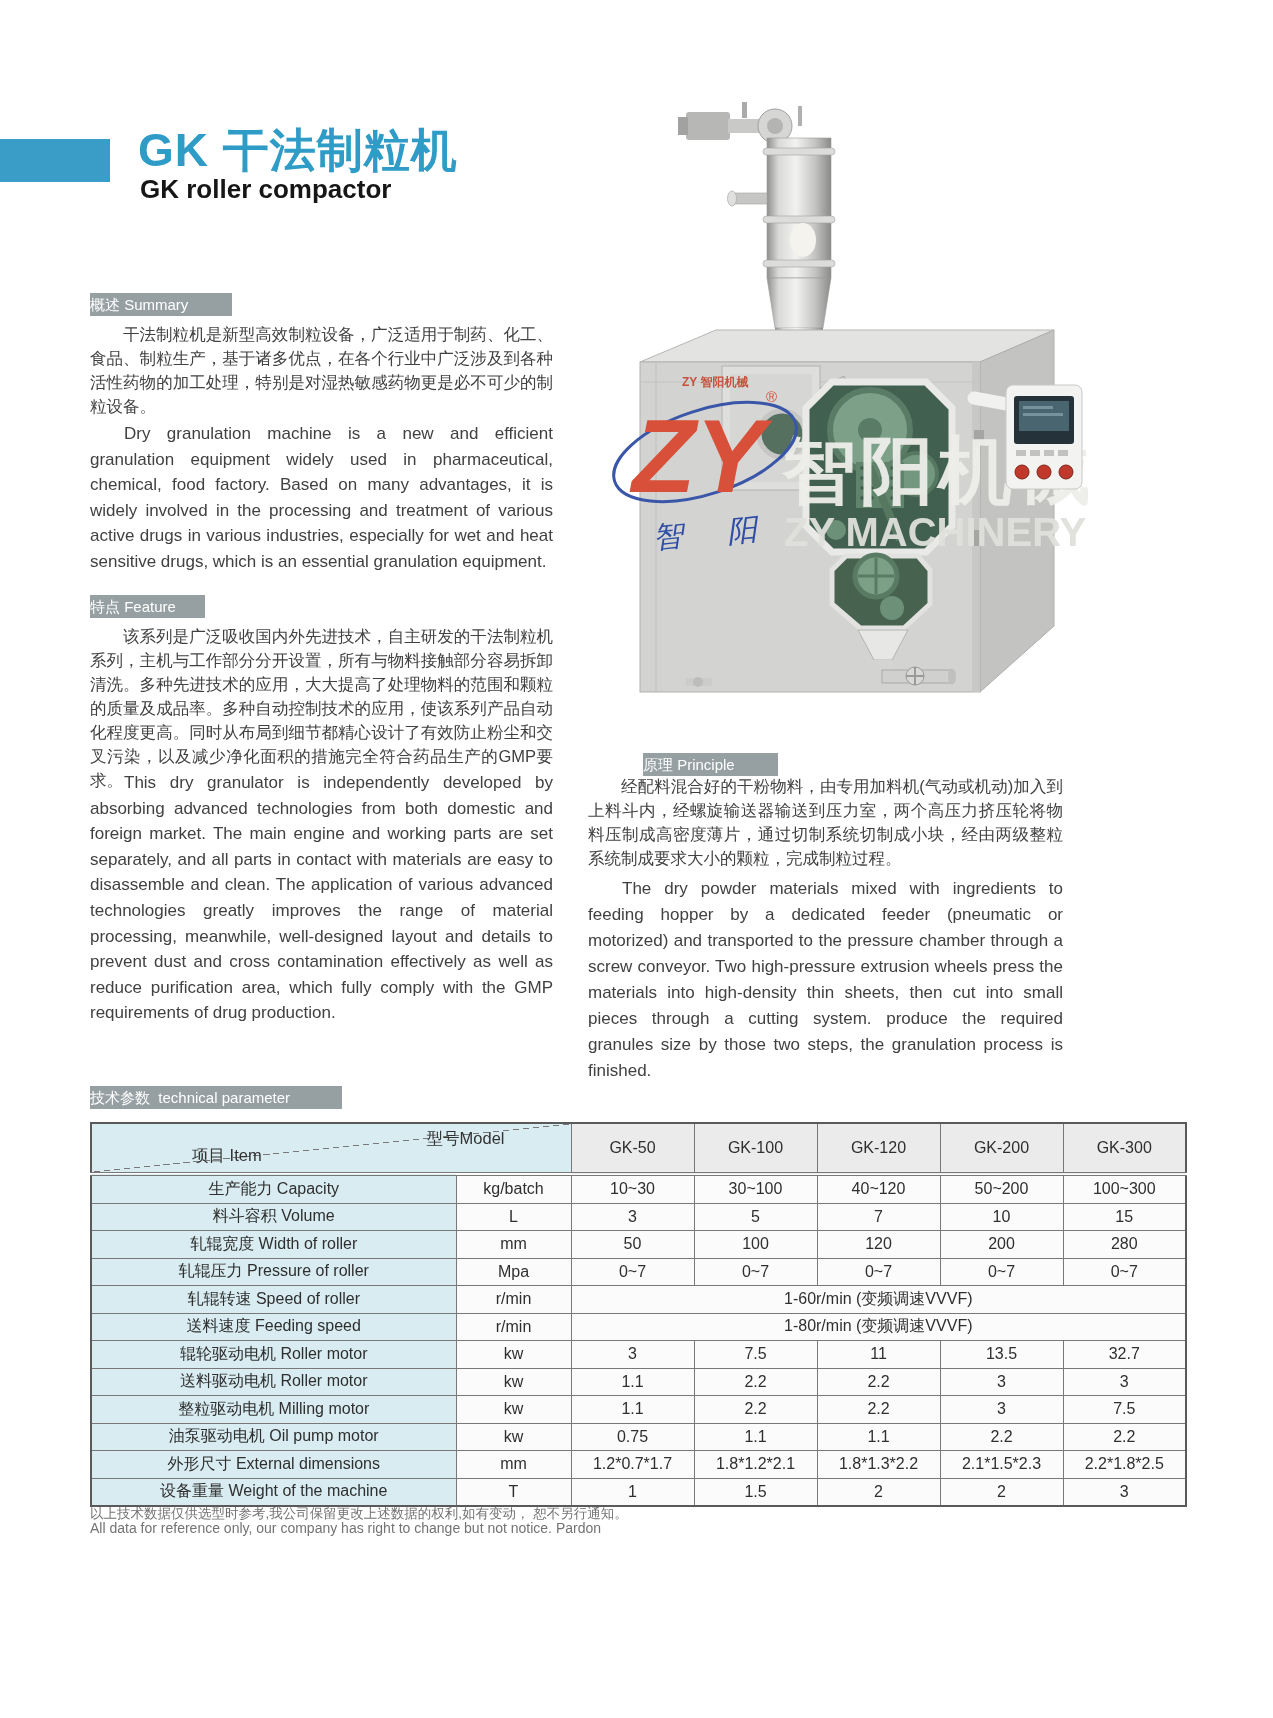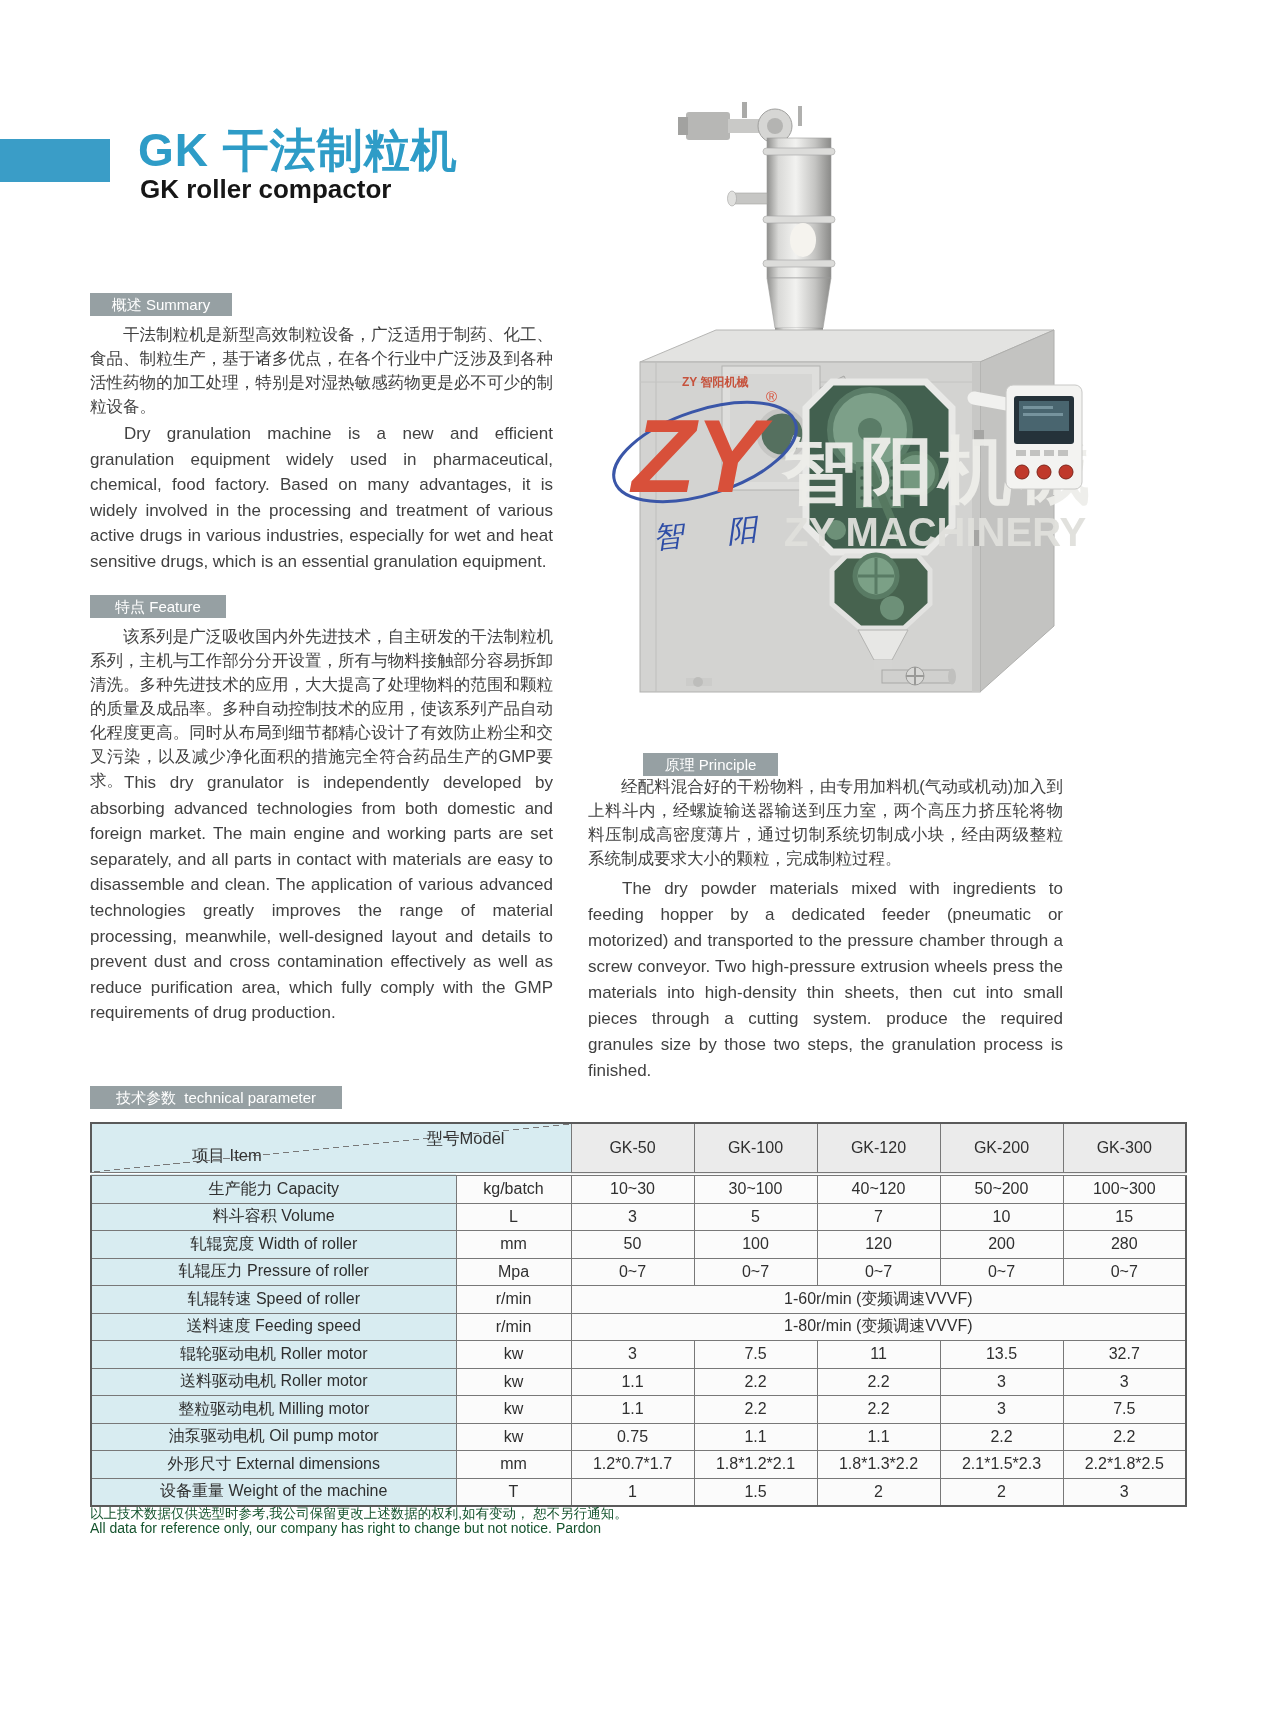--- a/index.html
+++ b/index.html
@@ -3,42 +3,42 @@
 <meta charset="utf-8">
 <style>
   html,body{margin:0;padding:0;background:#ffffff;}
   .page{position:relative;width:1273px;height:1718px;background:#ffffff;overflow:hidden;
         font-family:"Liberation Sans","DejaVu Sans",sans-serif;color:#3f3f3f;}
   .abs{position:absolute;}
   .accent-bar{left:0;top:139px;width:110px;height:43px;background:#3a9dc7;}
   .title-cn{left:138px;top:120px;font-size:46px;font-weight:bold;color:#2e9cc7;letter-spacing:1px;white-space:nowrap;}
   .title-en{left:140px;top:174px;font-size:26px;font-weight:bold;color:#161616;white-space:nowrap;}
   .badge{background:#96a0a3;color:#ffffff;font-size:15px;line-height:23px;height:23px;
-         text-align:center;white-space:pre;overflow:hidden;}
+         white-space:pre;overflow:hidden;}
   .para{font-size:16.5px;text-align:justify;text-indent:2em;color:#414141;}
   .para-en{font-size:17px;}
   .col-left{left:90px;width:463px;}
   .col-right{left:588px;width:475px;}
   .lh24{line-height:24px;}
   .lh25{line-height:25.6px;}
   .lh26{line-height:26px;}
   
   table.pt{border-collapse:collapse;table-layout:fixed;width:1095px;border:2px solid #5a5a5a;}
   table.pt td{border:1px solid #787878;text-align:center;vertical-align:middle;
               font-size:16px;color:#2f2f2f;padding:0;background:#fbfbfb;}
   table.pt tr.head td{height:48px;border-bottom:4px double #787878;}
   table.pt tr.row td{height:26.5px;}
   td.model-cell{background:#ebebeb !important;font-size:16.5px;}
   td.item-cell{background:#d8ecf1 !important;}
   td.corner{background:
       linear-gradient(to bottom right, rgba(0,0,0,0) 49.65%, #787878 49.65%, #787878 50.3%, rgba(0,0,0,0) 50.3%),
       #d8ecf1 !important;position:relative;}
   .corner-model{position:absolute;top:4px;right:66px;font-size:16.5px;color:#333;text-align:right;}
   .corner-item{position:absolute;bottom:5px;left:100px;font-size:16.5px;color:#333;}
-  .foot-note{left:90px;font-size:13.5px;line-height:15px;color:#14532d;white-space:pre;}
+  .foot-note{left:90px;font-size:13.5px;line-height:15px;color:#737373;white-space:pre;}
 </style>
 </head>
 <body>
 
 <div class="page">
 
   <div class="abs accent-bar"></div>
   <div class="abs title-cn">GK 干法制粒机</div>
   <div class="abs title-en">GK roller compactor</div>
 
@@ -171,21 +171,21 @@
       <circle cx="452" cy="372" r="7" fill="#c0392b" stroke="#7e241a"></circle>
       <circle cx="474" cy="372" r="7" fill="#c0392b" stroke="#7e241a"></circle>
       <circle cx="496" cy="372" r="7" fill="#c0392b" stroke="#7e241a"></circle>
     </g>
   </svg>
 
   <div class="abs badge" style="left:90px;top:293px;width:142px">概述 Summary</div>
   <div class="abs para col-left lh24" style="top:322px">干法制粒机是新型高效制粒设备，广泛适用于制药、化工、食品、制粒生产，基于诸多优点，在各个行业中广泛涉及到各种活性药物的加工处理，特别是对湿热敏感药物更是必不可少的制粒设备。</div>
   <div class="abs para para-en col-left lh25" style="top:421px">Dry granulation machine is a new and efficient granulation equipment widely used in pharmaceutical, chemical, food factory. Based on many advantages, it is widely involved in the processing and treatment of various active drugs in various industries, especially for wet and heat sensitive drugs, which is an essential granulation equipment.</div>
 
-  <div class="abs badge" style="left:90px;top:595px;width:136px">特点 Feature</div>
+  <div class="abs badge" style="left:90px;top:595px;width:115px">特点 Feature</div>
   <div class="abs para col-left lh24" style="top:624px">该系列是广泛吸收国内外先进技术，自主研发的干法制粒机系列，主机与工作部分分开设置，所有与物料接触部分容易拆卸清洗。多种先进技术的应用，大大提高了处理物料的范围和颗粒的质量及成品率。多种自动控制技术的应用，使该系列产品自动化程度更高。同时从布局到细节都精心设计了有效防止粉尘和交叉污染，以及减少净化面积的措施完全符合药品生产的GMP要求。</div>
   <div class="abs para para-en col-left lh25" style="top:770px">This dry granulator is independently developed by absorbing advanced technologies from both domestic and foreign market. The main engine and working parts are set separately, and all parts in contact with materials are easy to disassemble and clean. The application of various advanced technologies greatly improves the range of material processing, meanwhile, well-designed layout and details to prevent dust and cross contamination effectively as well as reduce purification area, which fully comply with the GMP requirements of drug production.</div>
 
   <div class="abs badge" style="left:643px;top:753px;width:135px">原理 Principle</div>
   <div class="abs para col-right lh24" style="top:774px">经配料混合好的干粉物料，由专用加料机(气动或机动)加入到上料斗内，经螺旋输送器输送到压力室，两个高压力挤压轮将物料压制成高密度薄片，通过切制系统切制成小块，经由两级整粒系统制成要求大小的颗粒，完成制粒过程。</div>
   <div class="abs para para-en col-right lh26" style="top:876px">The dry powder materials mixed with ingredients to feeding hopper by a dedicated feeder (pneumatic or motorized) and transported to the pressure chamber through a screw conveyor. Two high-pressure extrusion wheels press the materials into high-density thin sheets, then cut into small pieces through a cutting system. produce the required granules size by those two steps, the granulation process is finished.</div>
 
   <div class="abs badge" style="left:90px;top:1086px;width:252px">技术参数  technical parameter</div>
 
   <table class="pt abs" style="left:90px;top:1122px">

